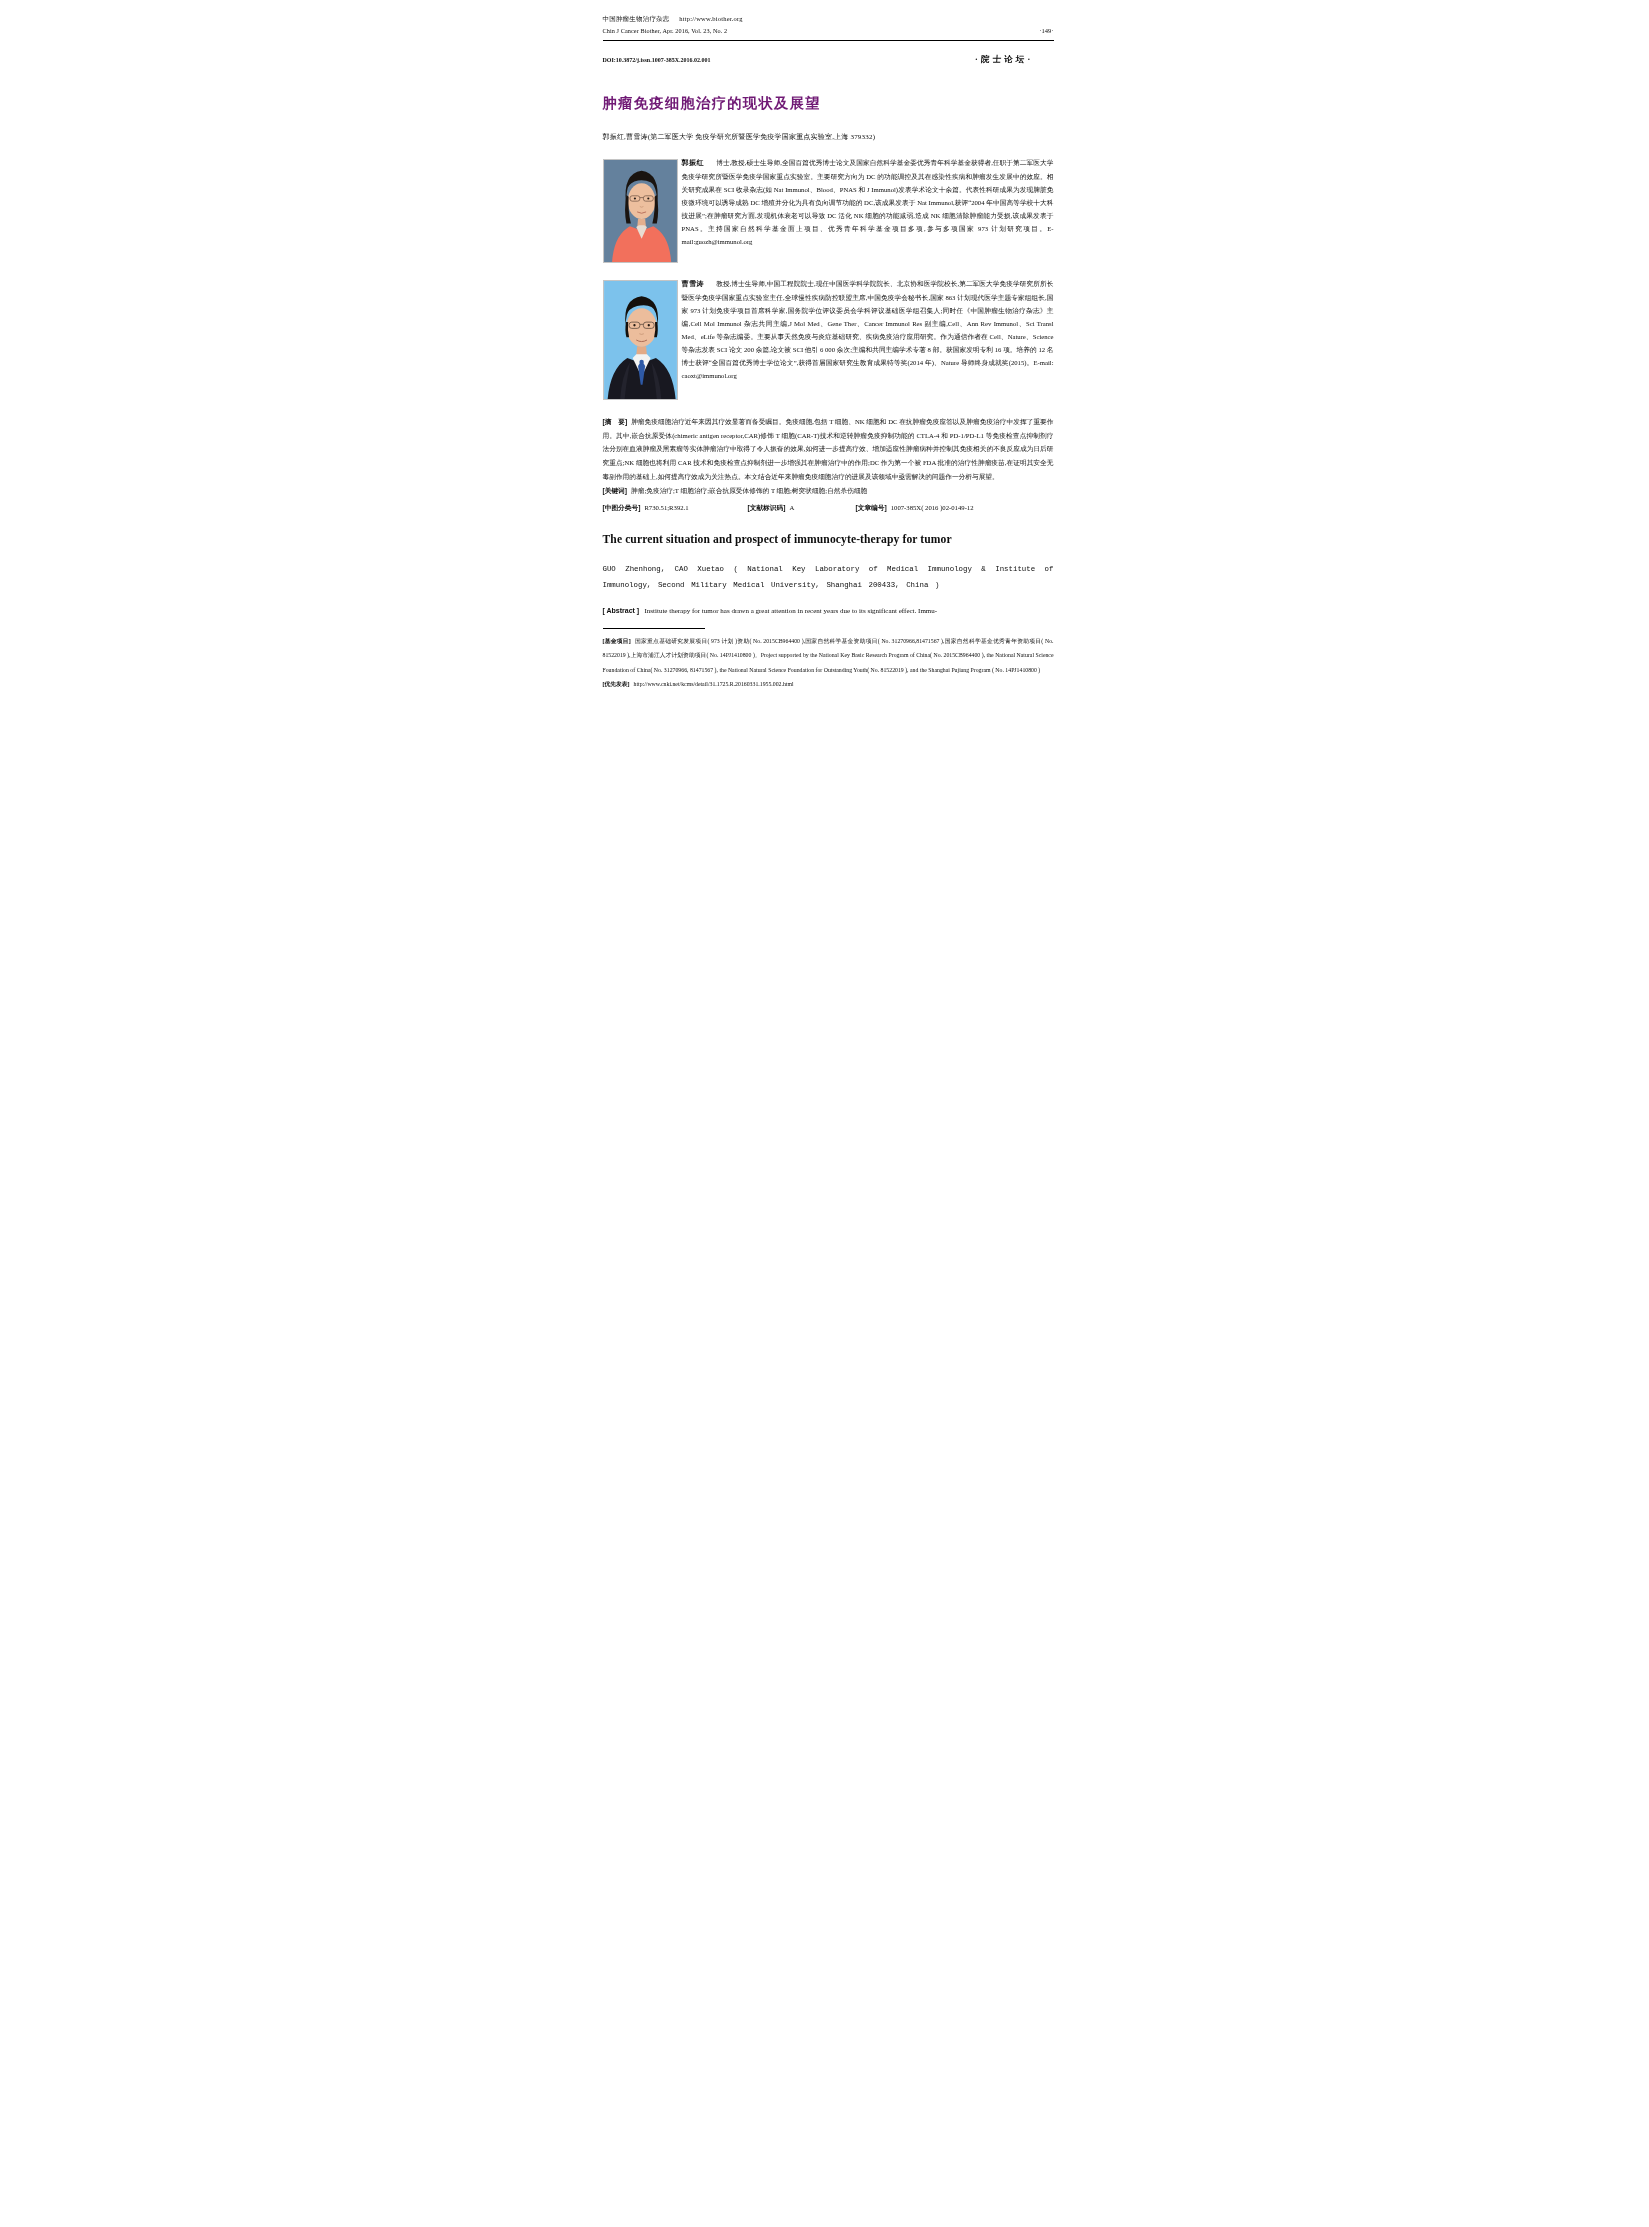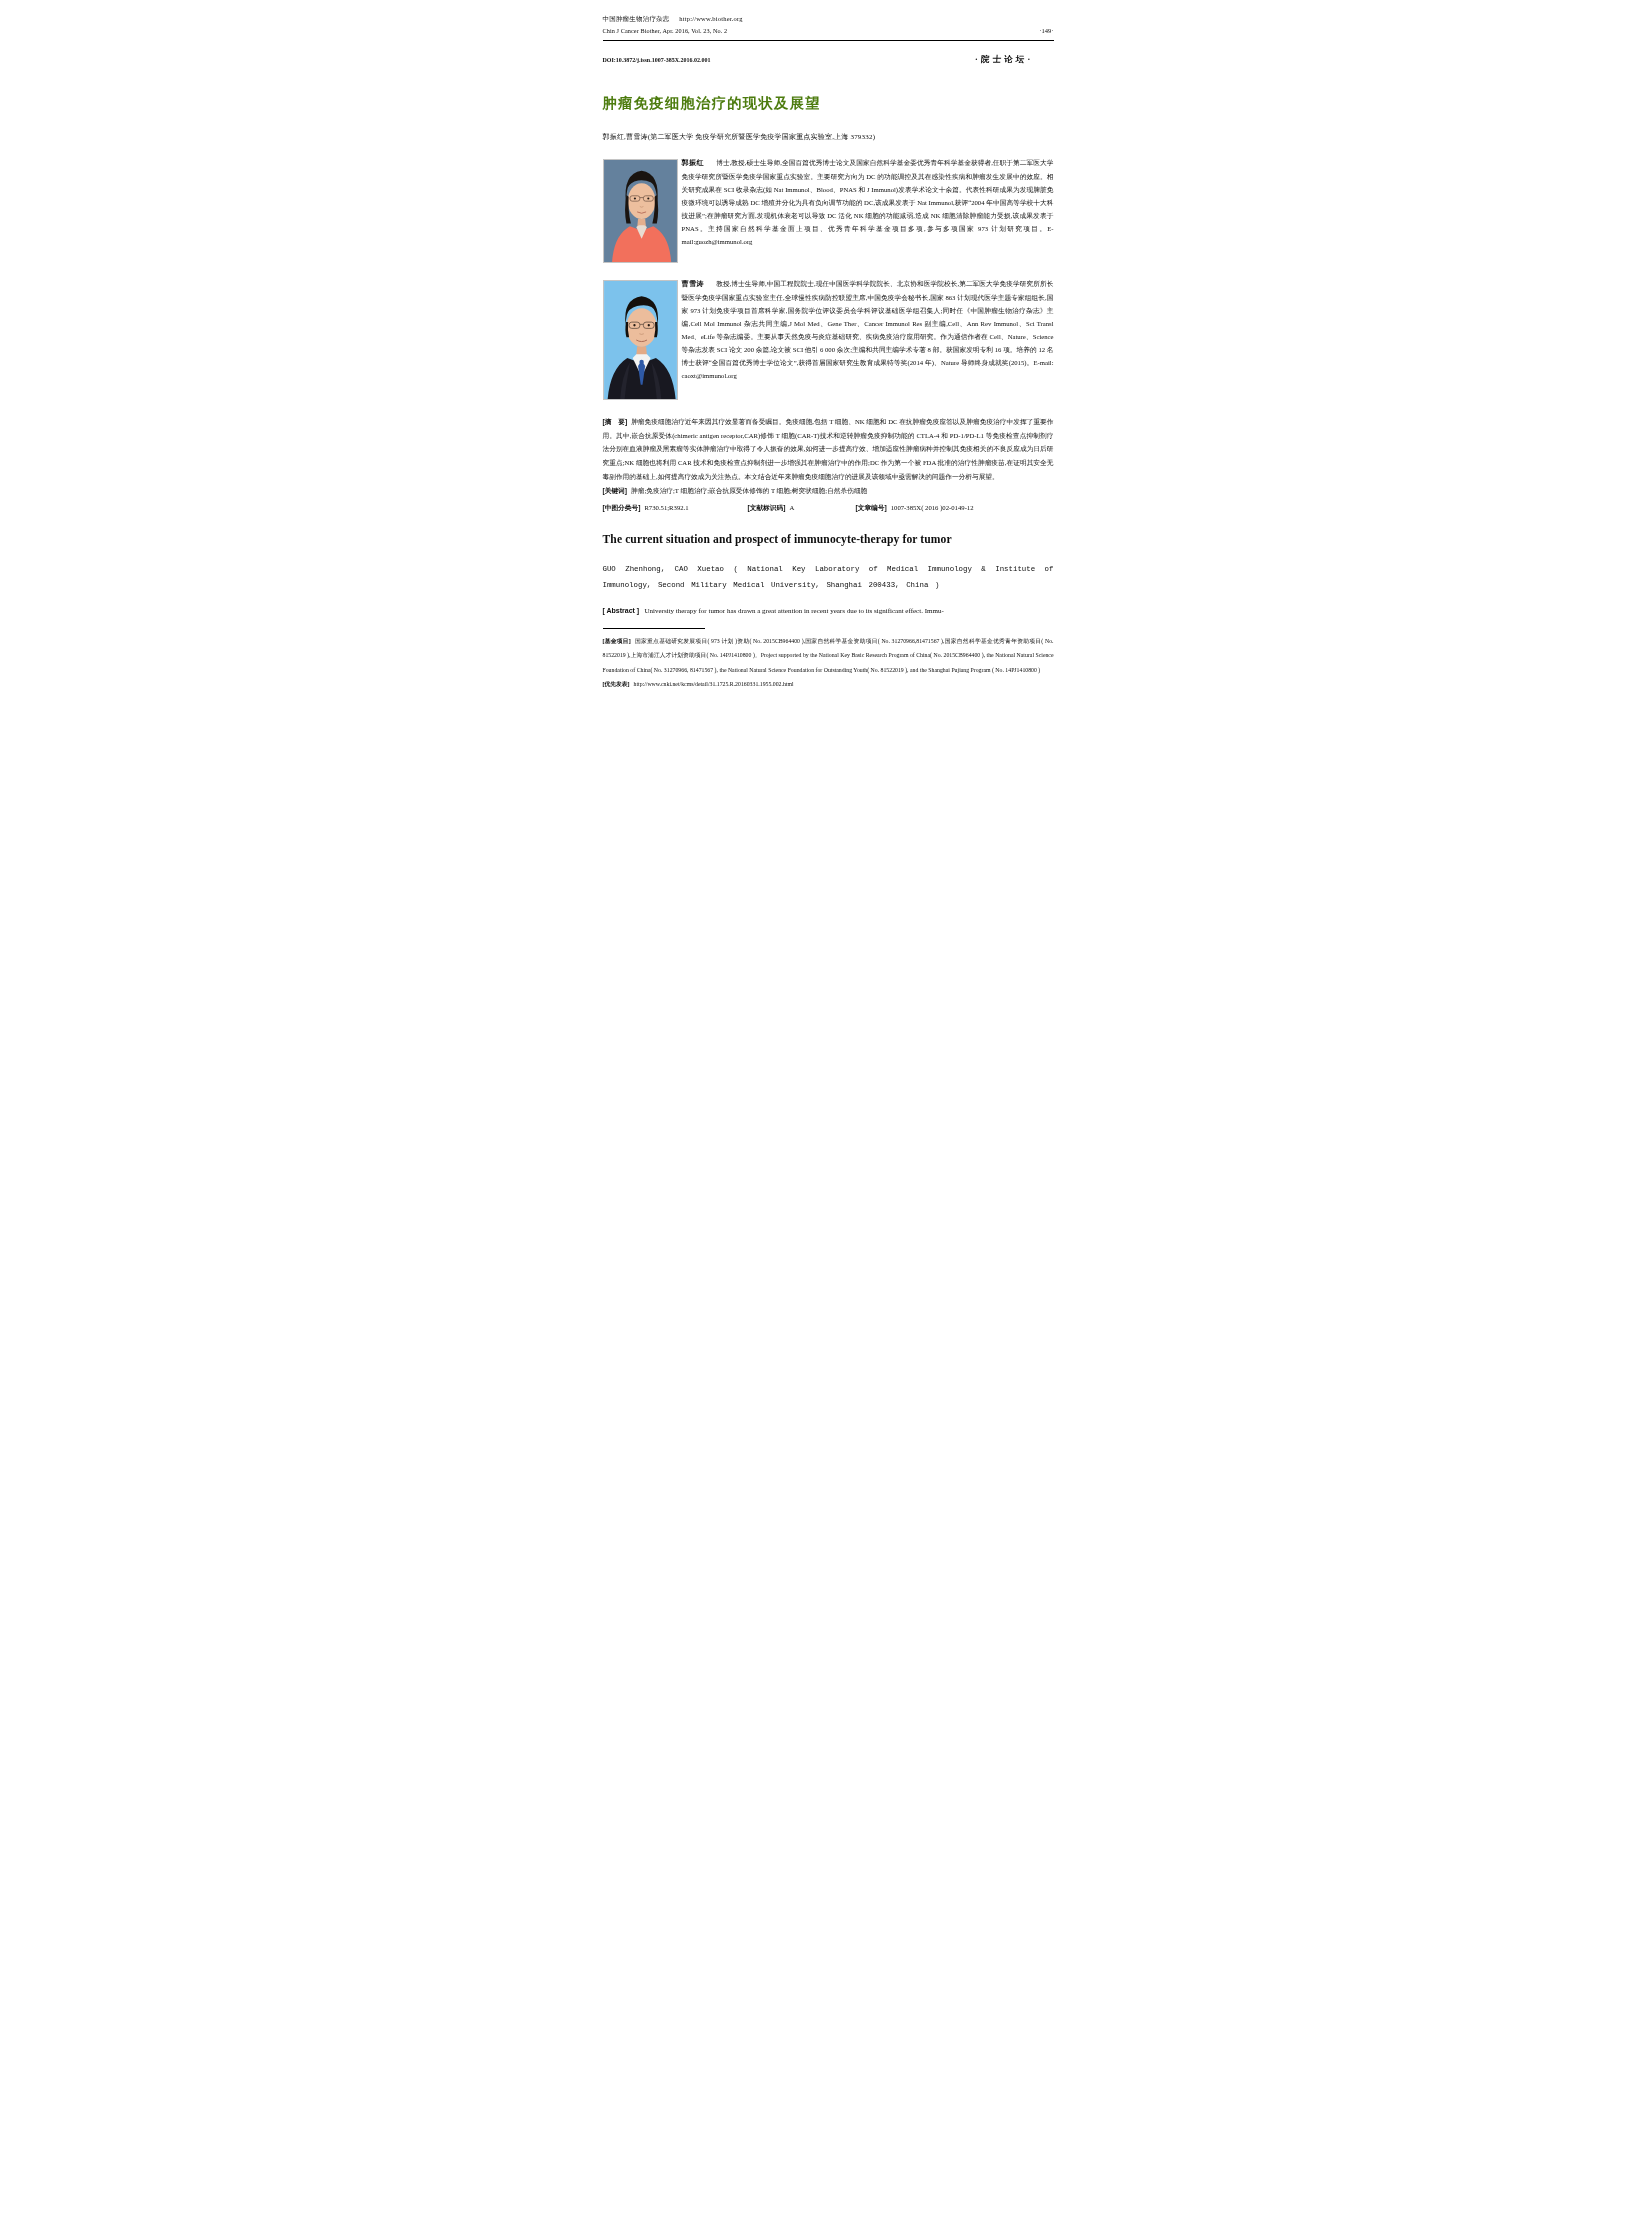--- a/index.html
+++ b/index.html
@@ -23,21 +23,21 @@
   .doi-row { margin-top: 13.4px; display: flex; justify-content: space-between; align-items: baseline; }
   .doi { font-size: 6px; font-weight: bold; }
   .column-banner {
     font-size: 8.5px; font-weight: bold; letter-spacing: 3.1px;
     font-family: "Liberation Serif", "DejaVu Serif", serif;
     transform: skewX(-4deg); margin-right: 20.5px;
   }
   
   .title-cn {
     margin: 28px 0 0 0; font-size: 14.3px; font-weight: bold; letter-spacing: 1.3px;
-    font-family: "Liberation Sans", "DejaVu Sans", sans-serif; color: #4d7c0f;
+    font-family: "Liberation Sans", "DejaVu Sans", sans-serif; color: #701a75;
   }
   .authors-cn { margin-top: 18.7px; font-size: 7px; letter-spacing: 0.2px; }
   
   .bio { display: flex; gap: 4px; margin-top: 17px; }
   .photo { flex: 0 0 auto; border: 0.4px solid #c4c4c4; background: #fff; }
   .photo svg { display: block; }
   .bio-text {
     font-size: 6.7px; line-height: 13px; text-align: justify; margin: -2.7px 0 0 0;
     flex: 1 1 auto;
   }
@@ -149,21 +149,21 @@
 
   <div class="class-row">
     <span class="seg s1"><span class="lab">[中图分类号]</span><span>R730.51;R392.1</span></span>
     <span class="seg s2"><span class="lab">[文献标识码]</span><span>A</span></span>
     <span class="seg s3"><span class="lab">[文章编号]</span><span>1007-385X( 2016 )02-0149-12</span></span>
   </div>
 
   <h2 class="title-en">The current situation and prospect of immunocyte-therapy for tumor</h2>
   <p class="authors-en">GUO Zhenhong, CAO Xuetao ( National Key Laboratory of Medical Immunology &amp; Institute of Immunology, Second Military Medical University, Shanghai 200433, China )</p>
   <p class="abstract-en">
-    <span class="lab">[ Abstract ]</span><span>University therapy for tumor has drawn a great attention in recent years due to its significant effect. Immu-</span>
+    <span class="lab">[ Abstract ]</span><span>Institute therapy for tumor has drawn a great attention in recent years due to its significant effect. Immu-</span>
   </p>
 
   <div class="foot-rule"></div>
   <p class="footnote">
     <span class="lab">[基金项目]</span><span>国家重点基础研究发展项目( 973 计划 )资助( No. 2015CB964400 ),国家自然科学基金资助项目( No. 31270966,81471567 ),国家自然科学基金优秀青年资助项目( No. 81522019 ),上海市浦江人才计划资助项目( No. 14PJ1410800 )。Project supported by the National Key Basic Research Program of China( No. 2015CB964400 ), the National Natural Science Foundation of China( No. 31270966, 81471567 ), the National Natural Science Foundation for Outstanding Youth( No. 81522019 ), and the Shanghai Pujiang Program ( No. 14PJ1410800 )</span>
   </p>
   <p class="footnote footnote-online">
     <span class="lab">[优先发表]</span><span class="link-text">http://www.cnki.net/kcms/detail/31.1725.R.20160331.1955.002.html</span>
   </p>
 

